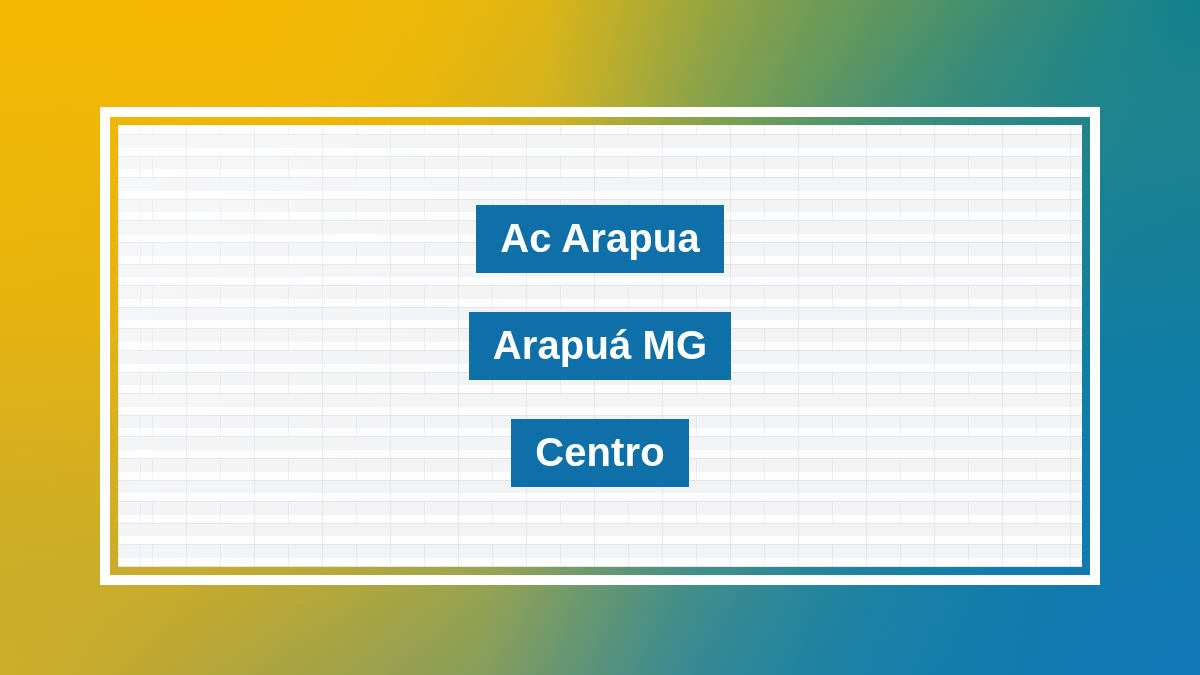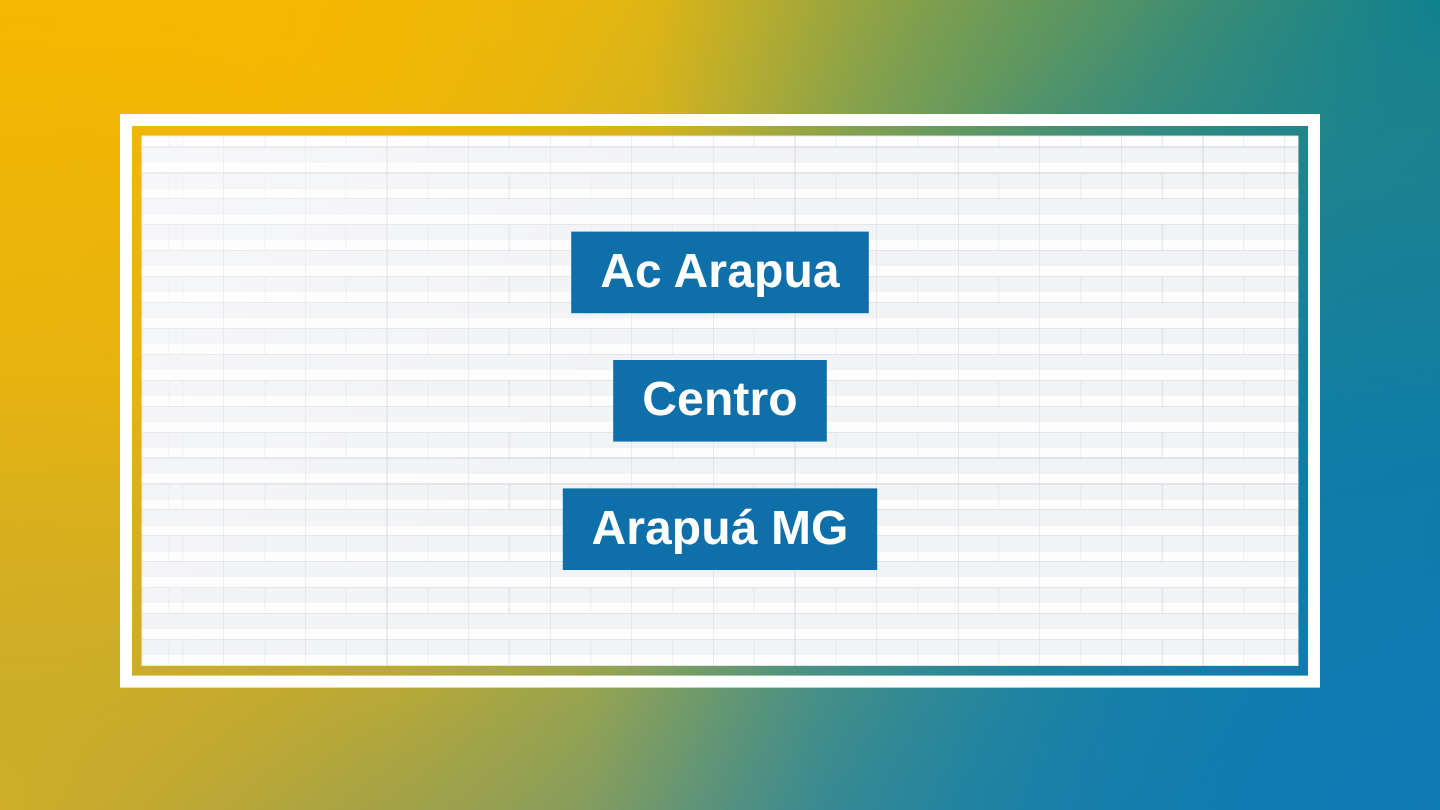--- a/index.html
+++ b/index.html
@@ -40,21 +40,21 @@
   }
   
   .bg-corner-tl { background:radial-gradient(circle at 0% 0%, rgba(246,184,0,0.95) 0%, rgba(246,184,0,0.55) 22%, rgba(246,184,0,0) 52%); }
   .bg-corner-bl { background:radial-gradient(circle at 0% 100%, rgba(212,175,37,0.92) 0%, rgba(206,172,40,0.45) 22%, rgba(206,172,40,0) 50%); }
   .bg-corner-tr { background:radial-gradient(circle at 100% 0%, rgba(10,128,144,0.95) 0%, rgba(10,128,144,0.5) 20%, rgba(10,128,144,0) 48%); }
   .bg-corner-br { background:radial-gradient(circle at 100% 100%, rgba(18,121,184,0.95) 0%, rgba(18,121,184,0.55) 22%, rgba(18,121,184,0) 52%); }
 
   
   #card {
     position:absolute;
-    left:100px; top:95px;
+    left:100px; top:107px;
     width:1000px; height:478px;
     border:10px solid #ffffff;
     padding:8px;               
     background:transparent;
   }
   #panel {
     position:relative;
     width:100%; height:100%;
     background:#f2f3f5;
     overflow:hidden;
@@ -138,20 +138,20 @@
 
   <div id="card">
     <div id="panel">
 
       <div class="brick-tex"></div>
       <div class="brick-tex-offset"></div>
       <div class="panel-sheen"></div>
 
       <div class="badge-stack">
         <div class="badge">Ac Arapua</div>
+        <div class="badge">Arapuá MG</div>
         <div class="badge">Centro</div>
-        <div class="badge">Arapuá MG</div>
       </div>
 
     </div>
   </div>
 
 </div>
 
 </body></html>

